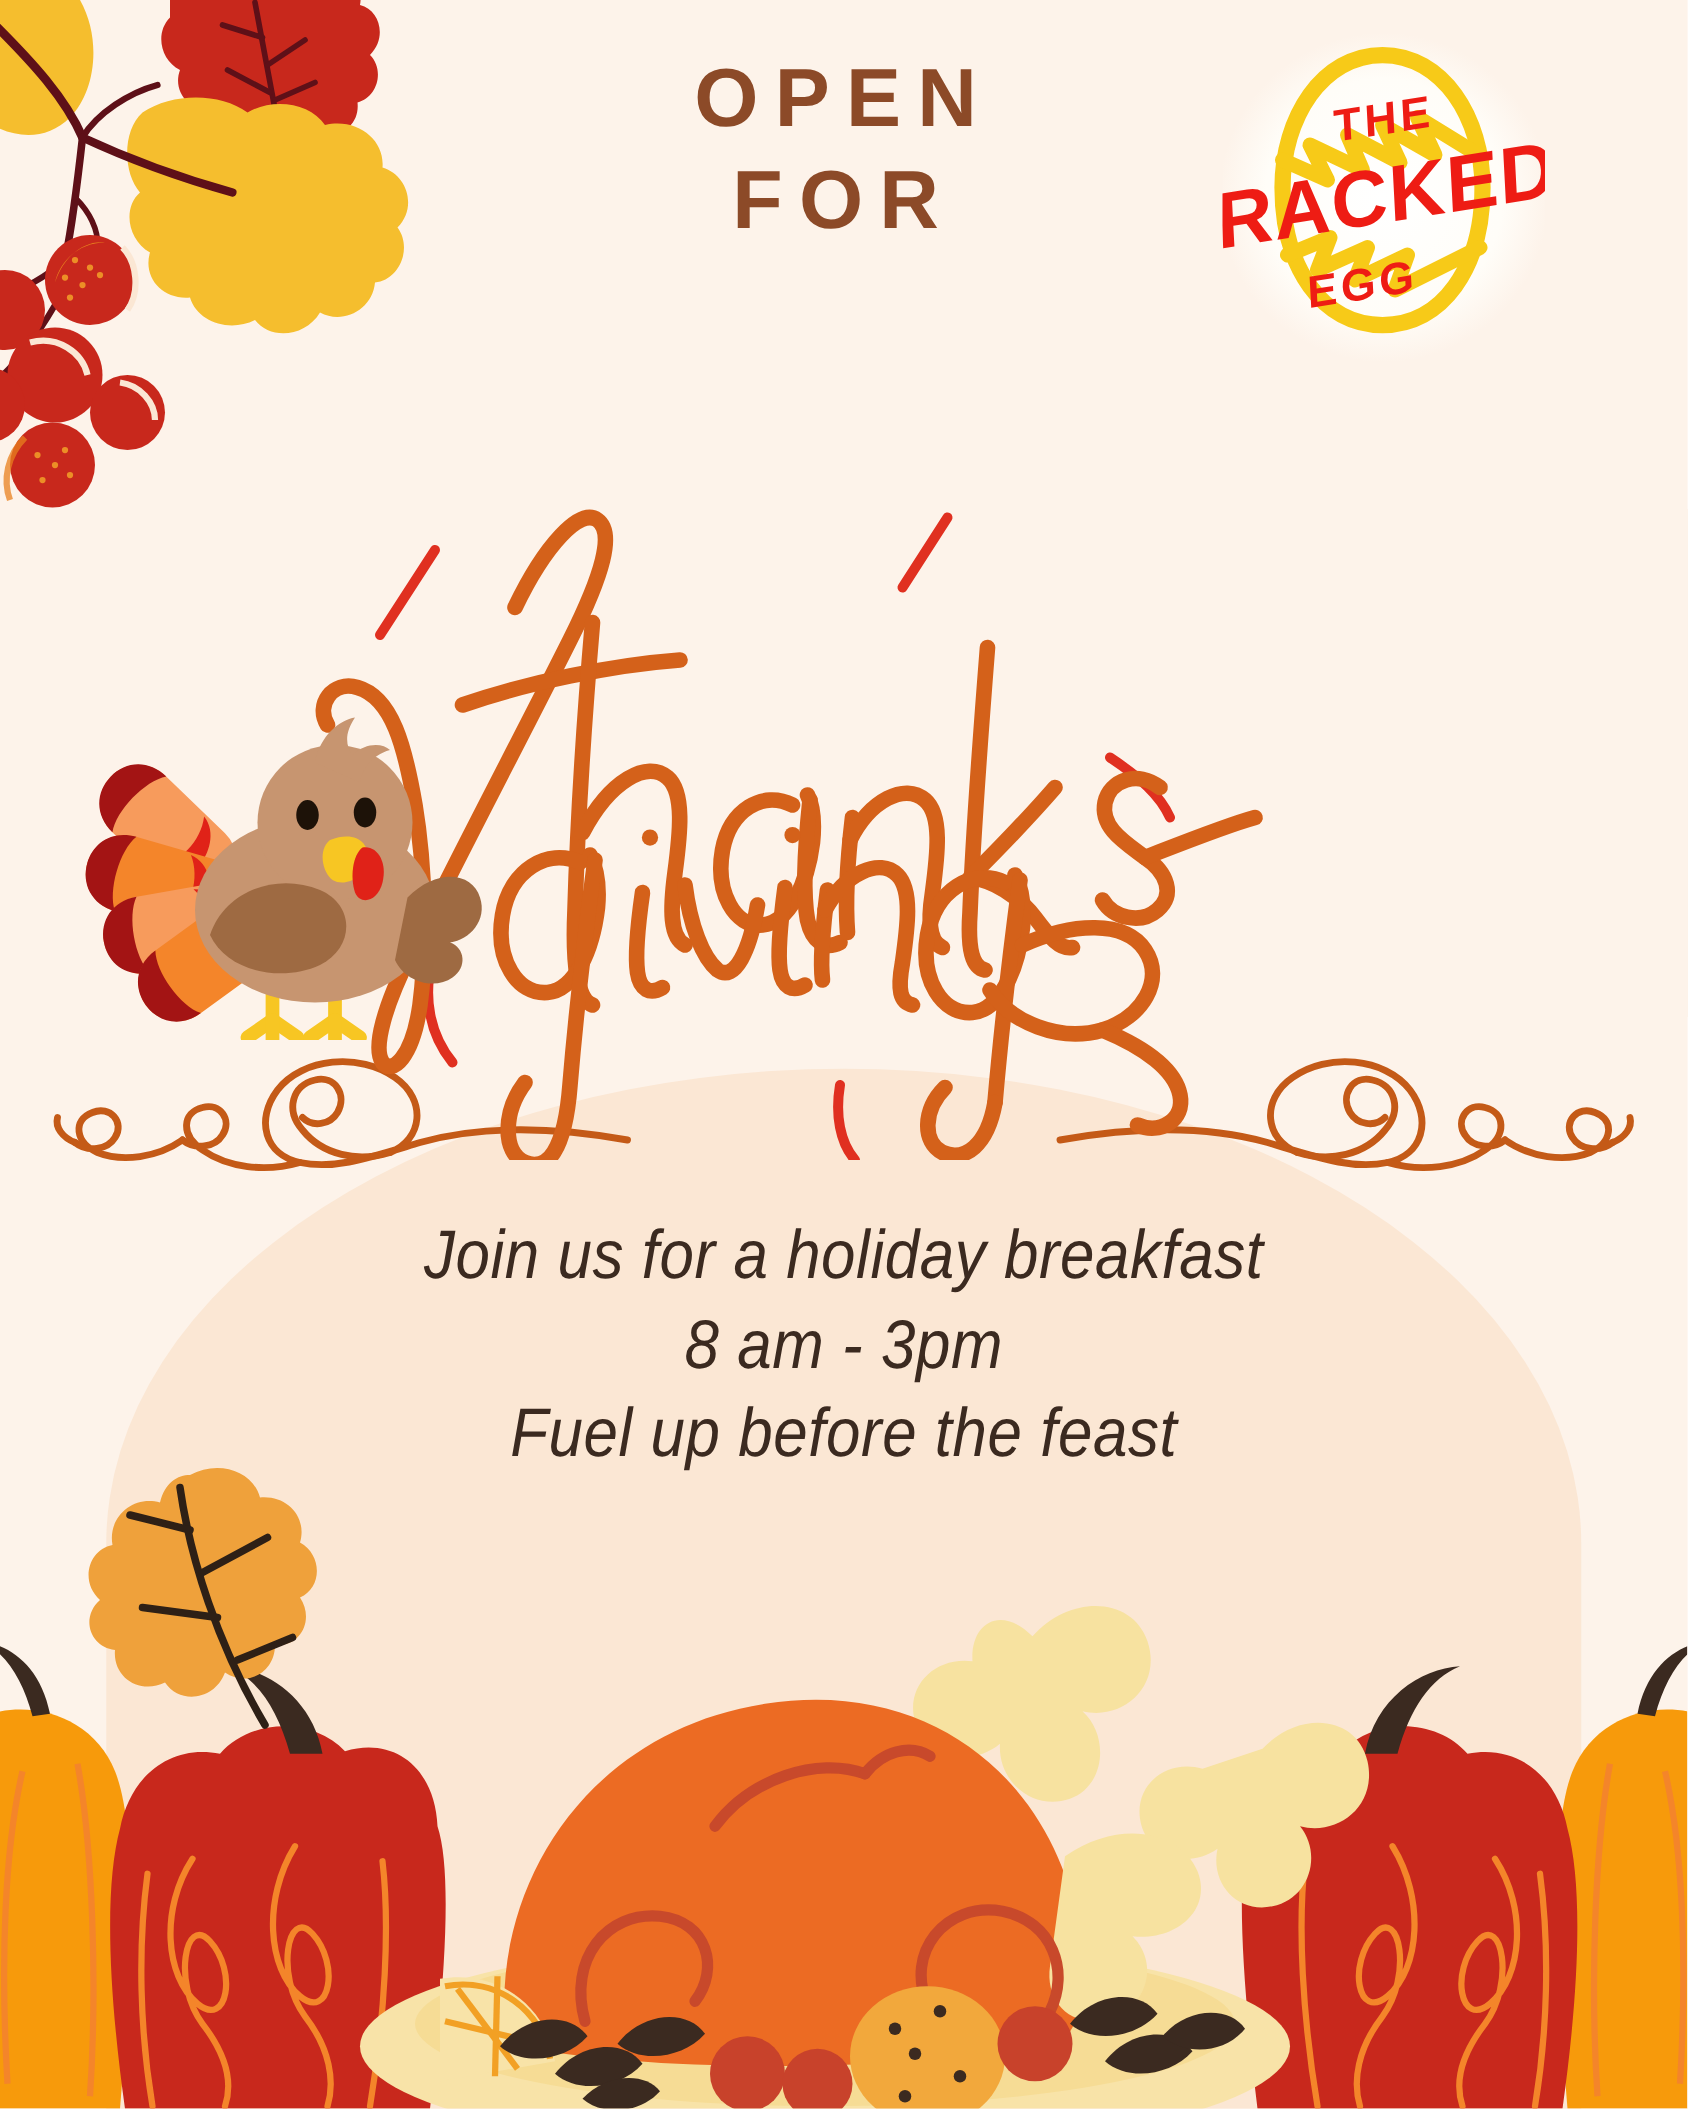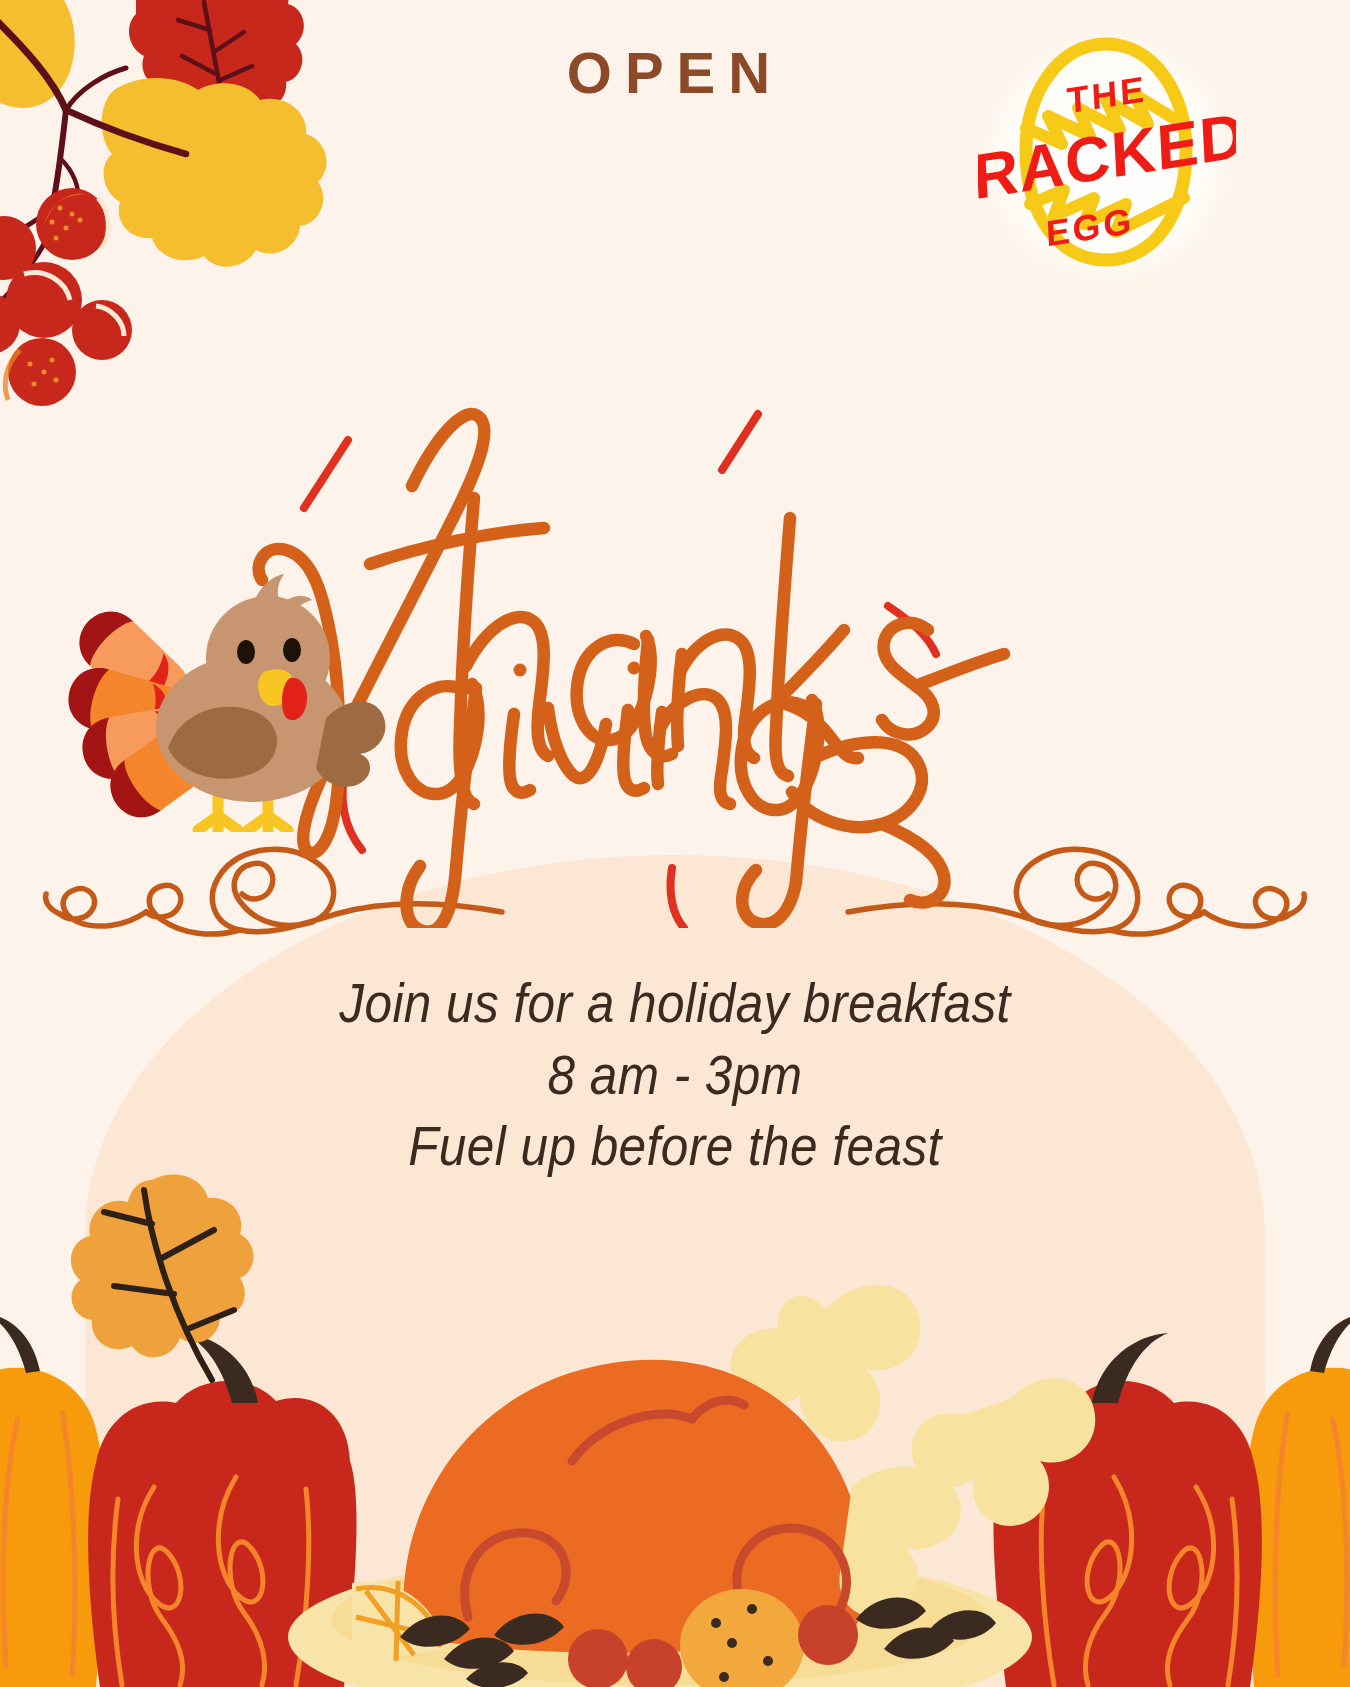--- a/index.html
+++ b/index.html
@@ -36,21 +36,21 @@
   
   .headline {
     position: absolute;
     left: 0;
     right: 0;
     top: 38px;
     text-align: center;
     color: #8C4A28;
     font-family: "Liberation Sans", sans-serif;
     font-weight: bold;
-    font-size: 58px;
+    font-size: 66px;
     letter-spacing: 13px;
     line-height: 1.22;
     z-index: 6;
   }
   .headline .hl-line { display: block; }
 
   
   .logo-badge {
     position: absolute;
     left: 978px;
@@ -202,20 +202,21 @@
           <circle cx="58" cy="390" r="2.5"></circle>
         <circle cx="48" cy="402" r="2.5"></circle>
           <circle cx="66" cy="378" r="2.5"></circle>
         <circle cx="70" cy="398" r="2.5"></circle>
       </g>
     </g>
   </svg>
 
   <div class="headline">
     <span class="hl-line">OPEN</span>
+    <span class="hl-line">FOR</span>
   </div>
 
   <svg class="logo-badge" viewBox="0 0 258 290">
     <defs>
       <radialGradient id="badgeGlow" cx="50%" cy="50%" r="50%">
         <stop offset="0%" stop-color="#FFFFFF"></stop>
         <stop offset="72%" stop-color="#FFFDF8"></stop>
         <stop offset="100%" stop-color="#FDF3EA"></stop>
       </radialGradient>
     </defs>

